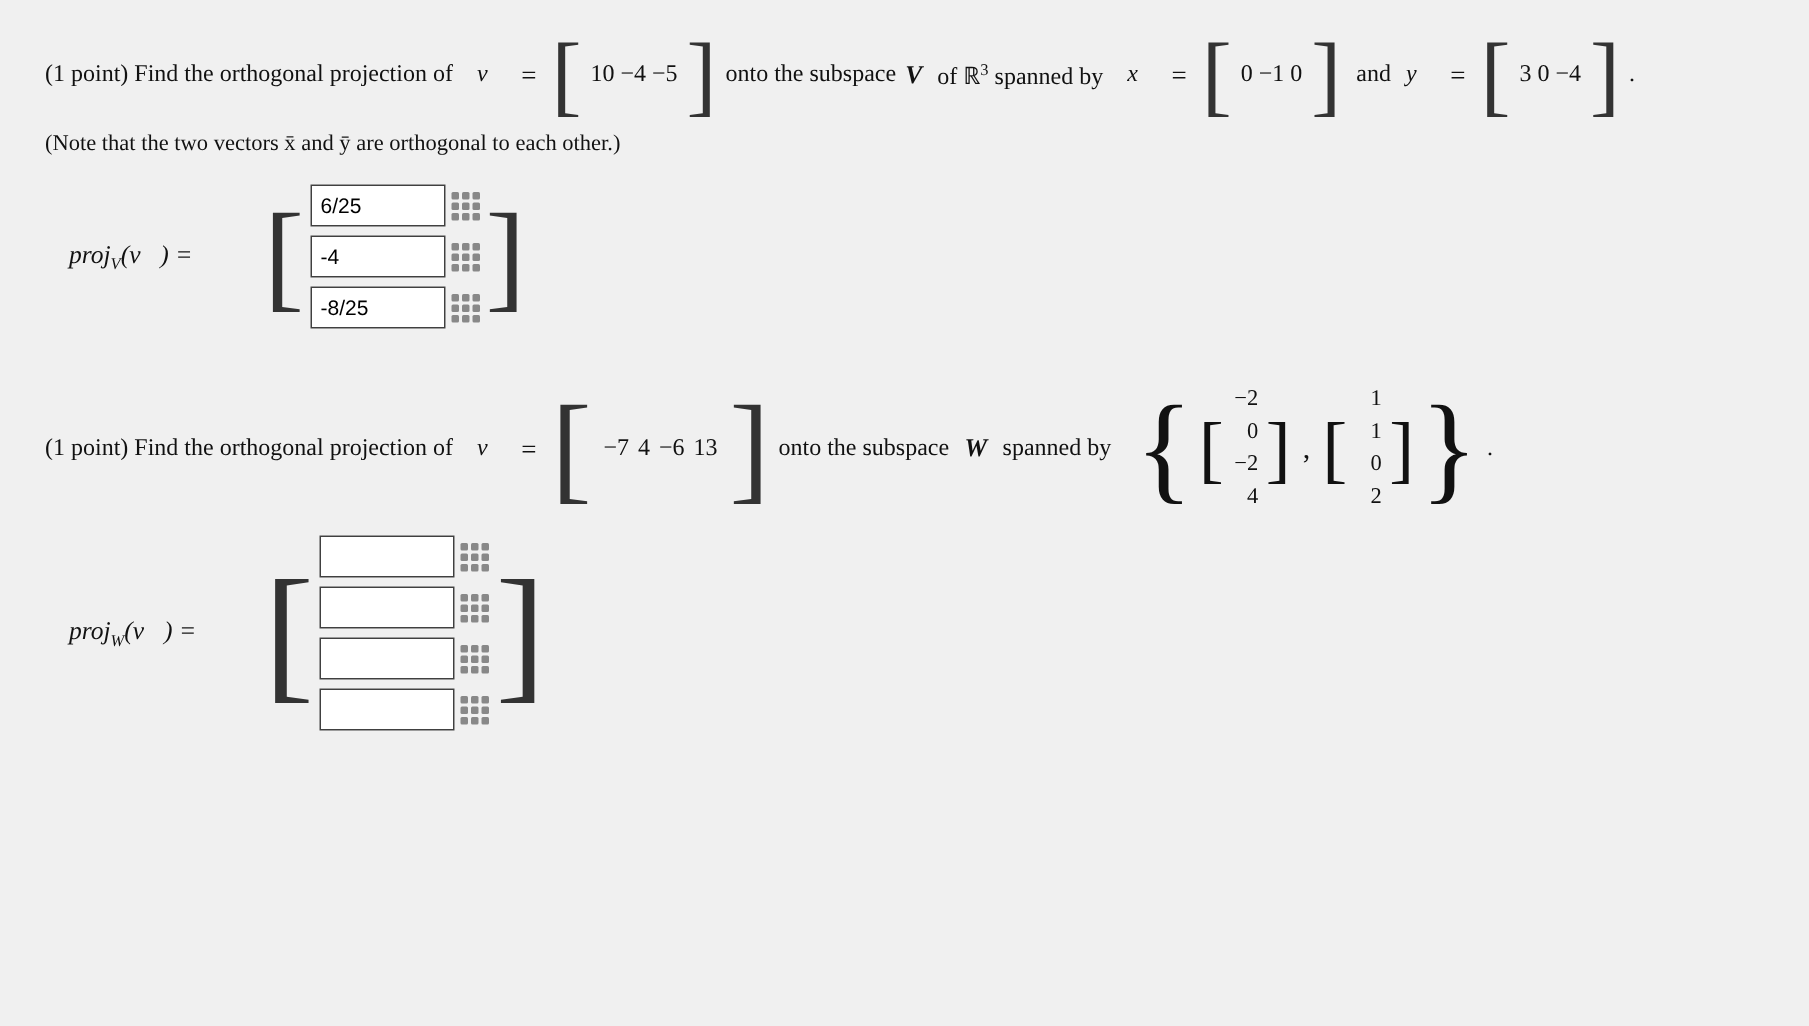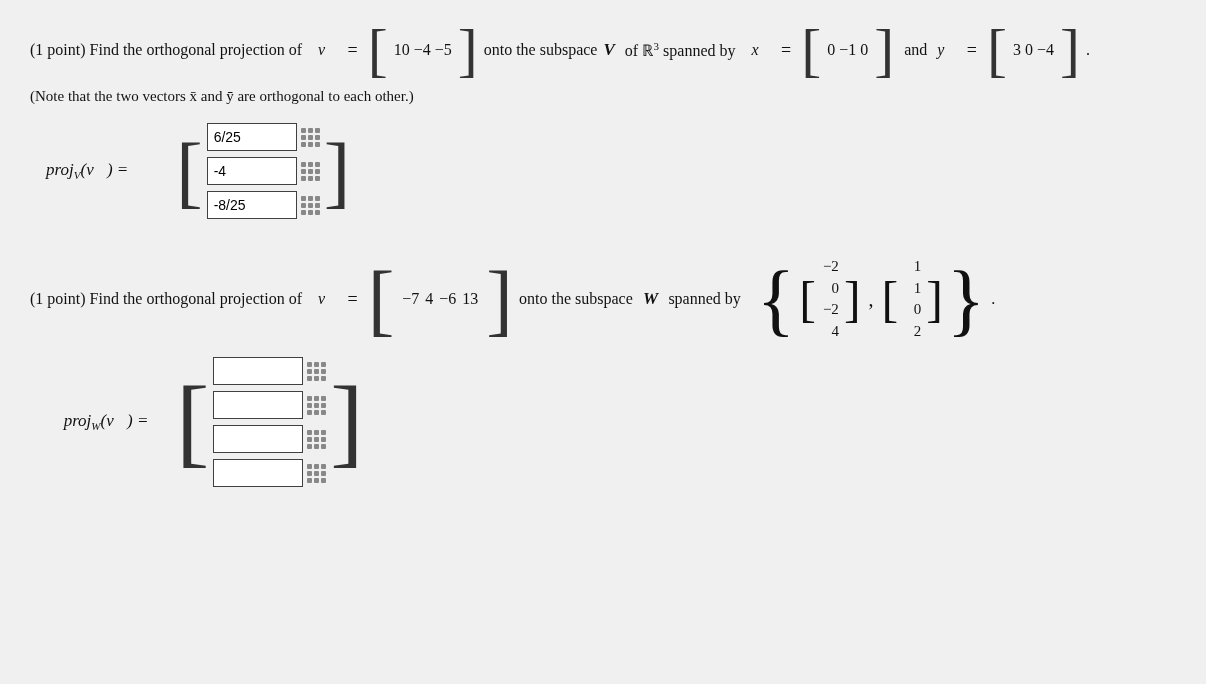--- a/index.html
+++ b/index.html
@@ -344,21 +344,21 @@
         <span class="inline-mat-bracket">]</span>
       </span>
 
       <span class="curly">}</span>
     </span>
 
     <span>.</span>
   </div>
 
   <div class="answer-block">
-    <div class="proj-label" style="font-size:17px;text-align:center;">
+    <div class="proj-label" style="font-size:17px;">
       proj<sub>W</sub>(<i>v⃗</i>) =
     </div>
 
     <span class="input-matrix-wrap">
       <span class="input-bracket-left" style="font-size:100px;">[</span>
       <div class="input-col">
         <div class="input-row">
           <input type="text" class="matrix-input" value="" style="">
           <span class="grid-icon">
             <span class="grid-dot"></span>

